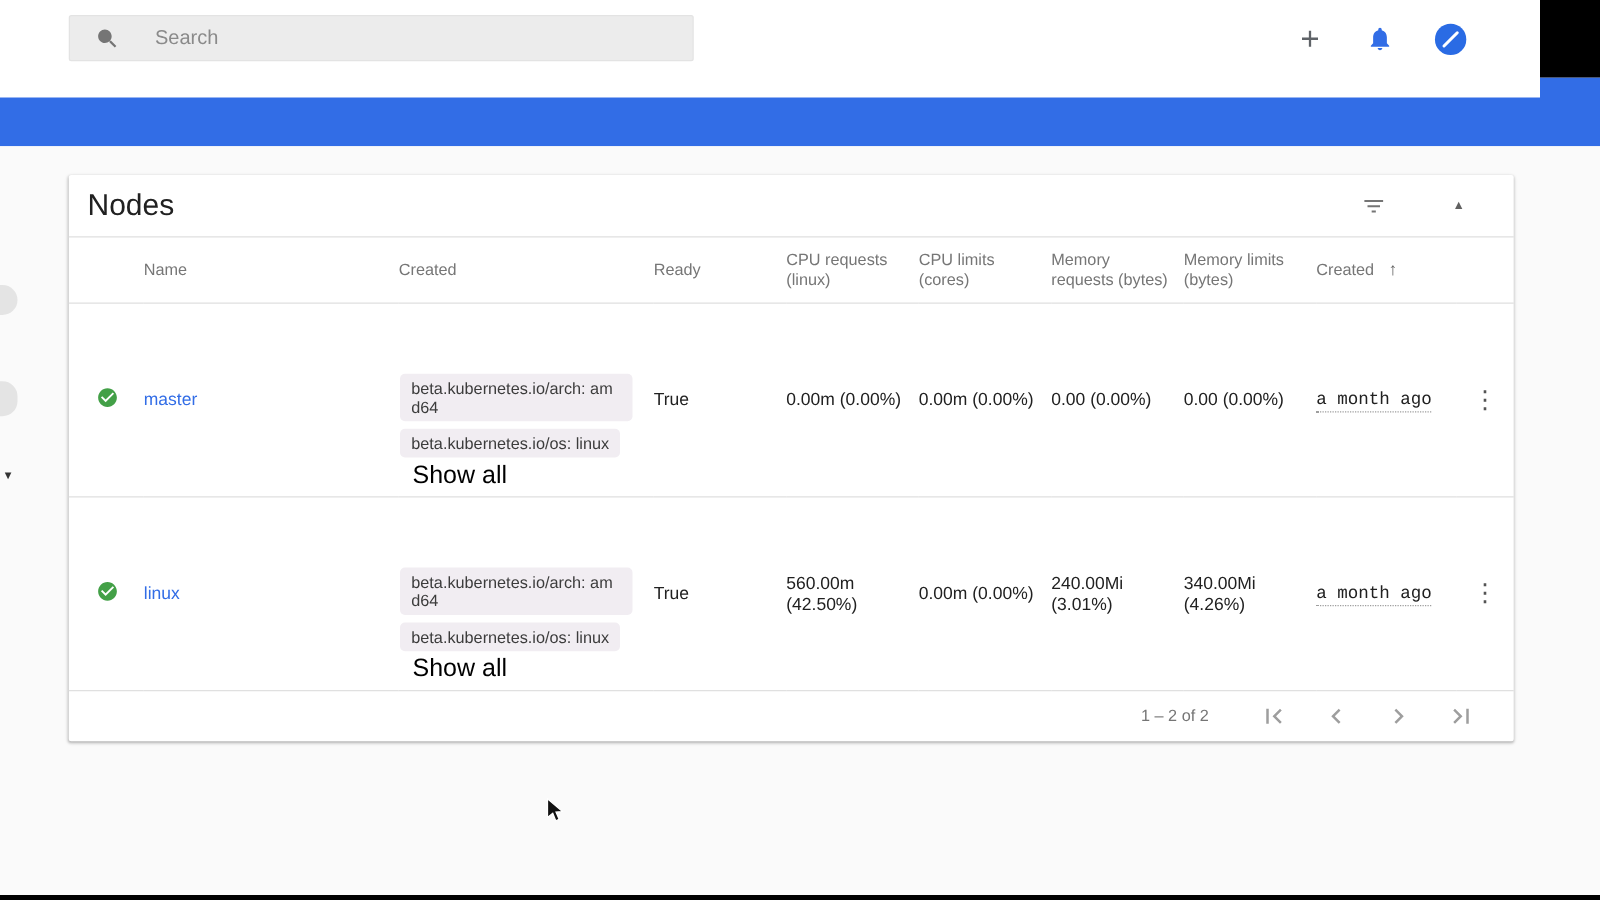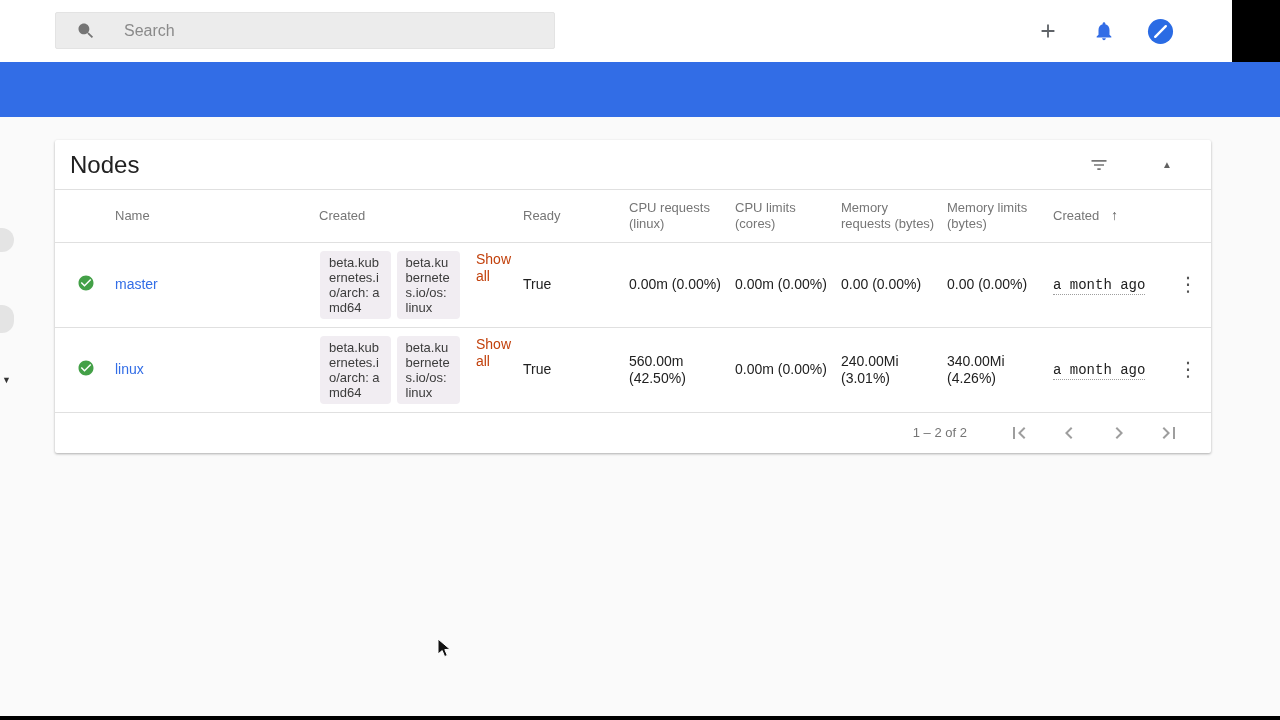--- a/index.html
+++ b/index.html
@@ -1,21 +1,21 @@
 <!DOCTYPE html>
 <html><head>
 <meta charset="utf-8">
 <style>
   * { margin:0; padding:0; box-sizing:border-box; }
   html,body { width:1280px; height:720px; overflow:hidden; }
   body { font-family:"Liberation Sans", sans-serif; background:#fff; }
   .stage { position:relative; width:1280px; height:720px; background:#fafafa; overflow:hidden; }
 
   
-  .topbar { position:absolute; top:0; left:0; width:1232px; height:62px; background:#fff; z-index:5;text-decoration:underline; }
+  .topbar { position:absolute; top:0; left:0; width:1232px; height:78px; background:#fff; z-index:5;text-decoration:underline; }
   .topbar-black-corner { position:absolute; top:0; left:1232px; width:48px; height:62px; background:#000; z-index:6; }
   .search-box { position:absolute; left:55px; top:12px; width:500px; height:37px; background:#ececec; border:1px solid #e3e3e3; border-radius:2px; display:flex; align-items:center; padding-left:20px; }
   .search-box svg { flex:0 0 auto; }
   .search-input { border:none; outline:none; background:transparent; margin-left:28px; font-size:16px; color:#444; width:380px; font-family:"Liberation Sans", sans-serif; }
   .search-input::placeholder { color:#8a8a8a; }
   .topbar-actions { position:absolute; right:58px; top:0; height:62px; display:flex; align-items:center; gap:28px; }
   .icon-btn { width:28px; height:28px; display:flex; align-items:center; justify-content:center; cursor:pointer; background:none; border:none; }
 
   
   .blue-band { position:absolute; top:62px; left:0; width:1280px; height:55px; background:#326de6; }
@@ -36,24 +36,24 @@
   .filter-btn { margin-right:40px; }
   .collapse-btn { font-size:10px; color:#616161; }
 
   
   table { width:100%; border-collapse:collapse; table-layout:fixed; }
   thead th { height:52px; vertical-align:middle; text-align:left; font-size:13px; font-weight:400; color:#767676;
              padding:8px 12px 8px 0; border-bottom:1px solid #e0e0e0; cursor:pointer; line-height:16px; }
   tbody td { border-bottom:1px solid #e0e0e0; padding:8px 12px 8px 0; font-size:14px; color:#212121; vertical-align:middle; line-height:17px; }
   .cell-status { padding-left:22px; }
   .name-link { color:#326de6; text-decoration:none; cursor:pointer; }
-  .labels-stack { display:flex; flex-direction:row; align-items:flex-start; gap:6px; padding-left:1px; }
+  .labels-stack { display:flex; flex-direction:column; align-items:flex-start; gap:6px; padding-left:1px;margin-top:48px; }
   .chip { display:inline-block; max-width:186px; background:#f1edf2; border-radius:4px; padding:4px 9px; font-size:13px;
           color:#3c3c3c; line-height:15px; word-break:break-all; }
-  .show-all { color:#c2410c; font-size:14px; margin-left:10px; text-decoration:none; cursor:pointer; }
+  .show-all { color:#000000; font-size:20px; margin-left:10px; text-decoration:none; cursor:pointer; }
   .created-val { border-bottom:1px dotted #9e9e9e; padding-bottom:1px;font-family:Liberation Mono, monospace; }
   .menu-btn { background:none; border:none; font-size:20px; color:#545454; cursor:pointer; line-height:20px; }
   td.cell-menu { text-align:center; padding-right:0; }
 
   
   .card-footer { display:flex; align-items:center; justify-content:flex-end; height:40px; padding-right:30px; }
   .range-label { font-size:13px; color:#757575; margin-right:40px; }
   .page-btns { display:flex; align-items:center; gap:26px; }
   .page-btn { background:none; border:none; width:24px; height:24px; cursor:default; padding:0; }
 

